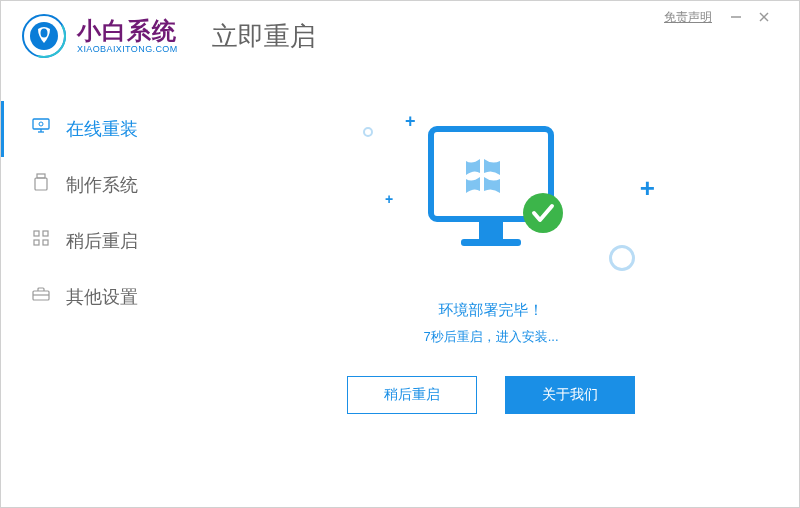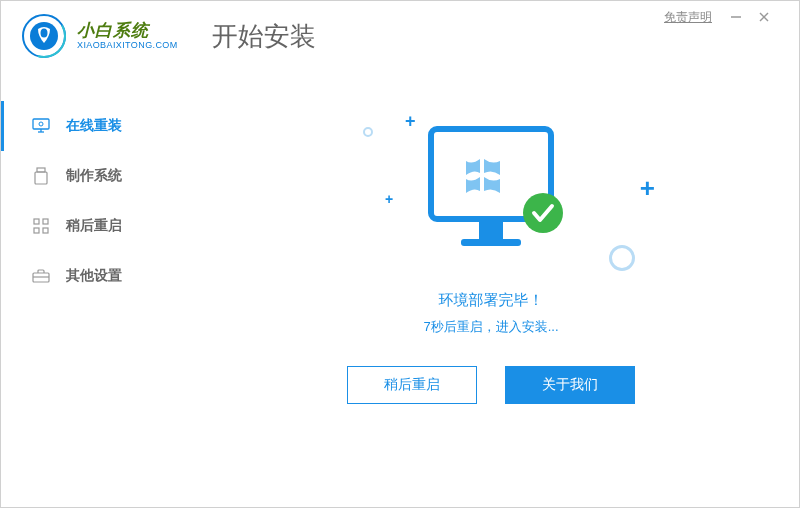--- a/index.html
+++ b/index.html
@@ -46,26 +46,25 @@
     .logo {
       width: 46px;
       height: 46px;
       margin-right: 10px;
     }
     .brand-text {
       display: flex;
       flex-direction: column;
     }
     .brand-name {
-      font-size: 17px;
+      font-size: 24px;
       font-weight: bold;
-      color: #4d7c0f;
+      color: #701a75;
       letter-spacing: 1px;
       line-height: 1.1;
-      font-style: italic;
     }
     .brand-sub {
       font-size: 9px;
       color: #0a7dd8;
       letter-spacing: 0.4px;
     }
     .page-title {
       font-size: 26px;
       color: #646464;
       margin-left: 34px;
@@ -75,24 +74,23 @@
       position: absolute;
       left: 0;
       top: 100px;
       width: 180px;
     }
     .sidebar-item {
       display: flex;
       align-items: flex-start;
       padding: 16px 20px 16px 28px;
       cursor: pointer;
-      font-size: 14px;
+      font-size: 18px;
       color: #666;
       border-left: 3px solid transparent;
-      font-weight: bold;
     }
     .sidebar-item.active {
       color: #1a8fe6;
       border-left: 3px solid #1a8fe6;
     }
     .sidebar-icon {
       width: 18px;
       height: 18px;
       margin-right: 16px;
       display: flex;
@@ -131,20 +129,21 @@
     .circ {
       position: absolute;
       border: 2px solid #b9dcf5;
       border-radius: 50%;
     }
     .circ1 { left: 52px; top: 36px; width: 10px; height: 10px; }
     .circ2 { right: 36px; bottom: 20px; width: 26px; height: 26px; border-width: 3px; }
     .status-title {
       color: #1a8fe6;
       font-size: 15px;
+      margin-top: 10px;
     }
     .status-sub {
       color: #1a8fe6;
       font-size: 13px;
       margin-top: 8px;
     }
     .button-row {
       display: flex;
       gap: 28px;
       margin-top: 30px;
@@ -194,21 +193,21 @@
       <circle cx="23" cy="23" r="21" fill="none" stroke="#2ec0d4" stroke-width="2" stroke-dasharray="50 100" transform="rotate(-30 23 23)"></circle>
       <circle cx="23" cy="23" r="14" fill="#0a7dd8"></circle>
       <path d="M17 16 Q23 12 29 16 Q29 23 23 30 Q17 23 17 16 Z" fill="#fff"></path>
       <ellipse cx="23" cy="20" rx="3.5" ry="4.5" fill="#0a7dd8"></ellipse>
     </svg>
   </span>
   <div class="brand-text">
     <div class="brand-name">小白系统</div>
     <div class="brand-sub">XIAOBAIXITONG.COM</div>
   </div>
-  <div class="page-title">开始安装</div>
+  <div class="page-title">立即重启</div>
 </div>
 
 <div class="sidebar">
   <div class="sidebar-item active">
     <span class="sidebar-icon">
       <svg width="18" height="16" viewBox="0 0 18 16">
           <rect x="1" y="1" width="16" height="10" rx="1" fill="none" stroke="#1a8fe6" stroke-width="1.3"></rect>
           <line x1="6" y1="14" x2="12" y2="14" stroke="#1a8fe6" stroke-width="1.3"></line>
           <line x1="9" y1="11" x2="9" y2="14" stroke="#1a8fe6" stroke-width="1.3"></line>
           <circle cx="9" cy="6" r="2" fill="none" stroke="#1a8fe6" stroke-width="1"></circle>

